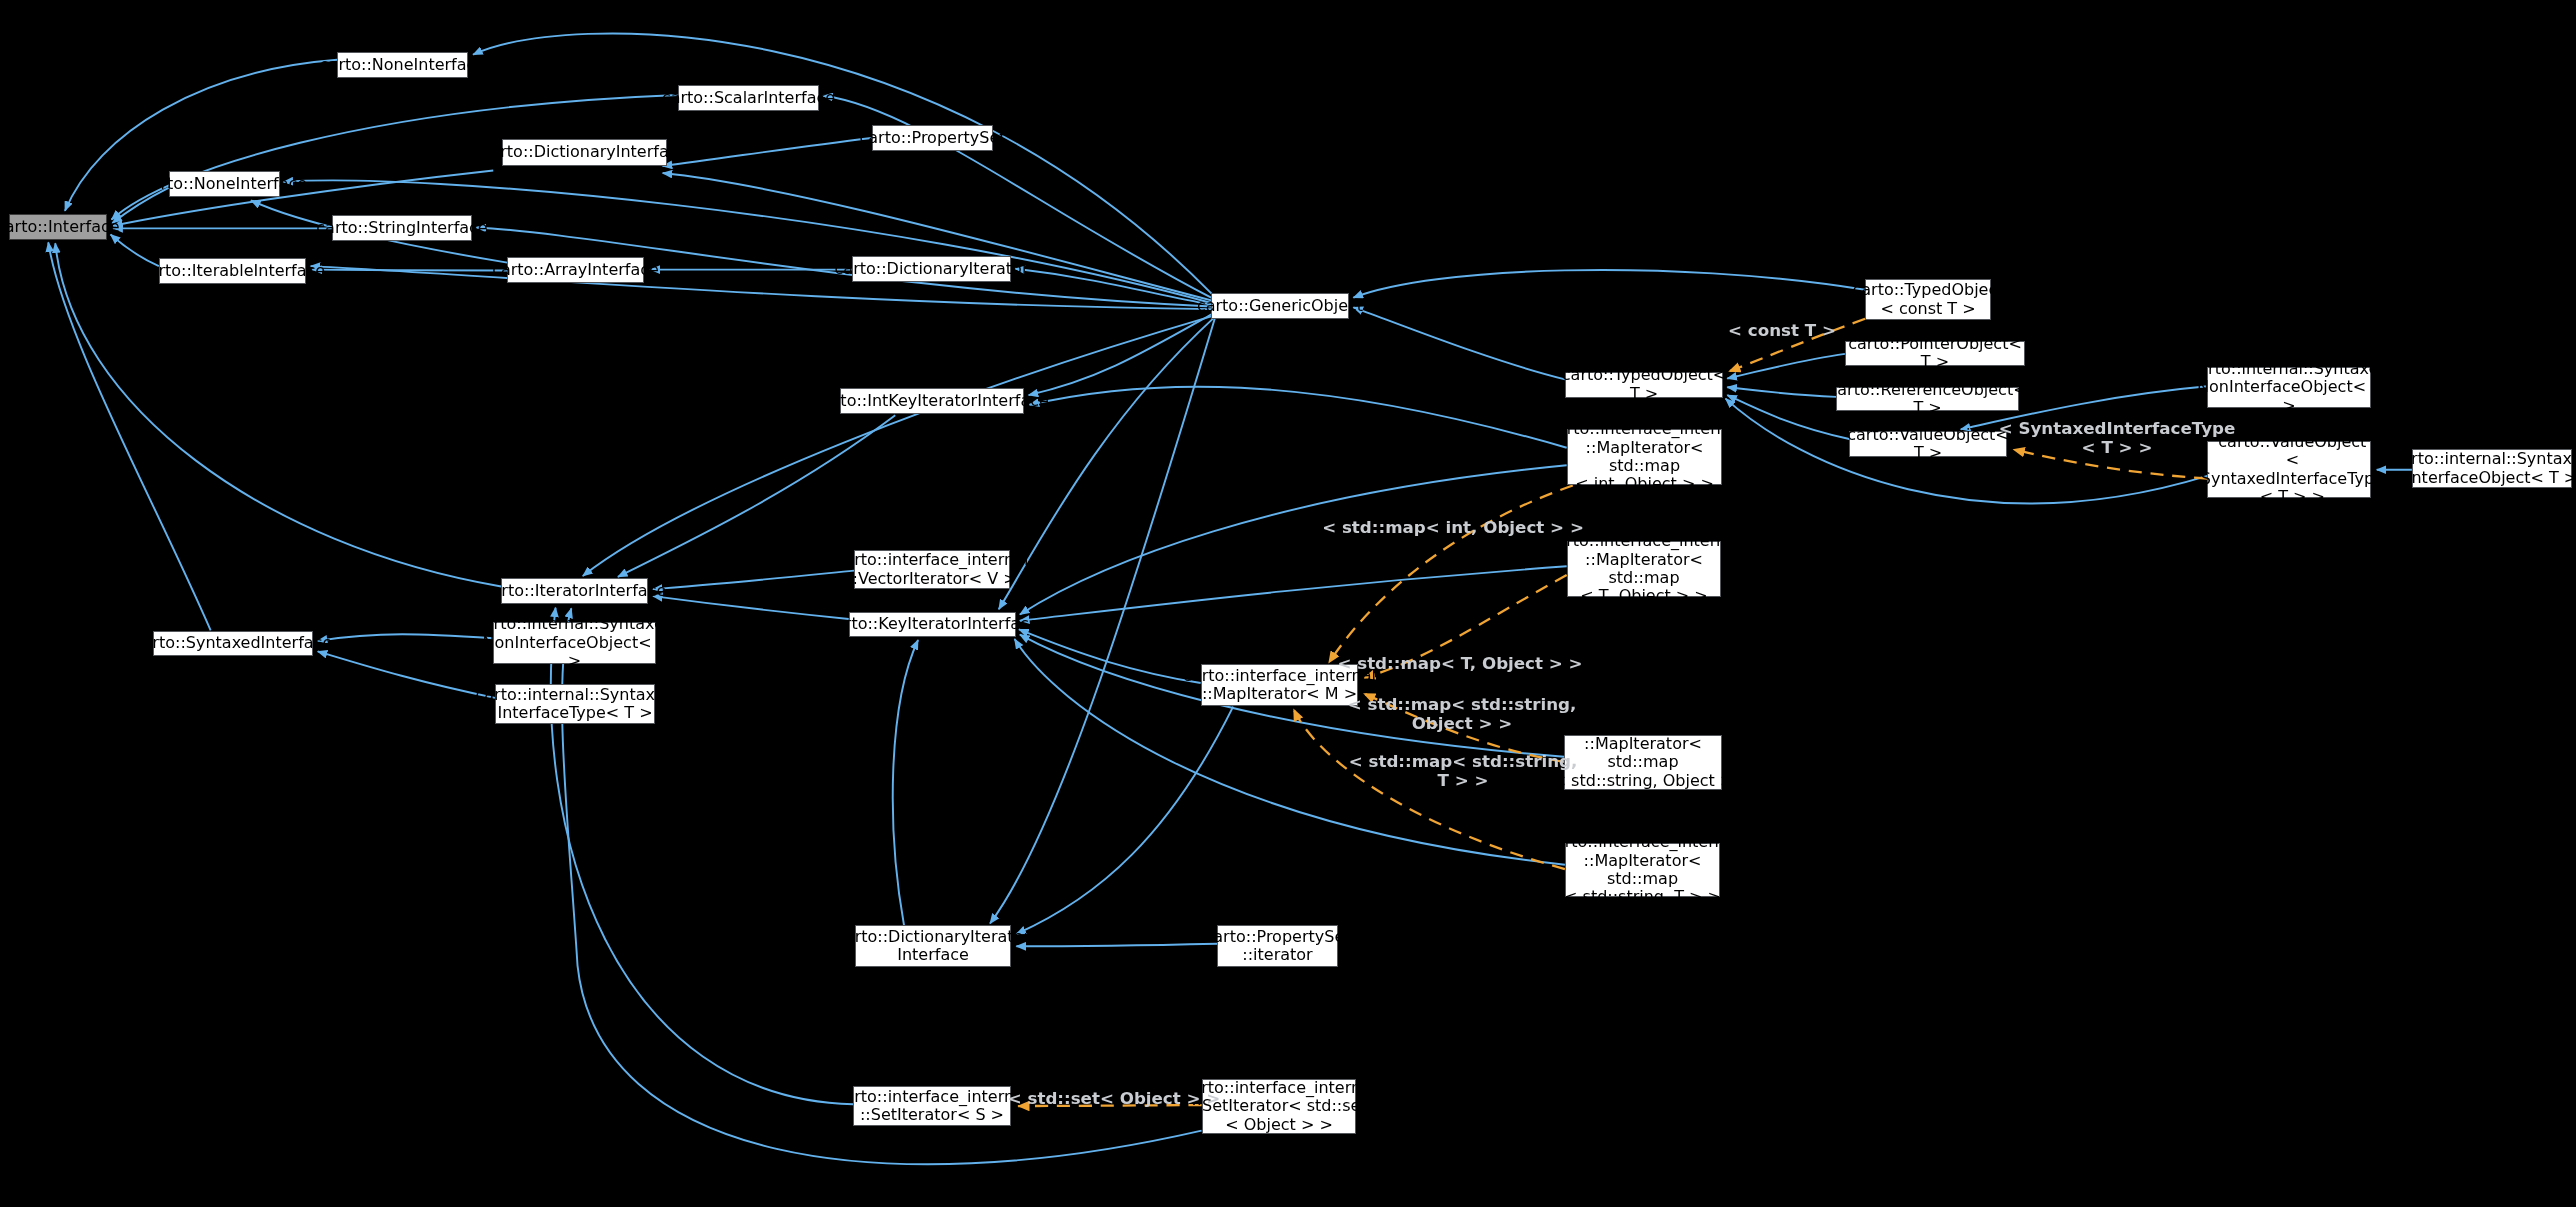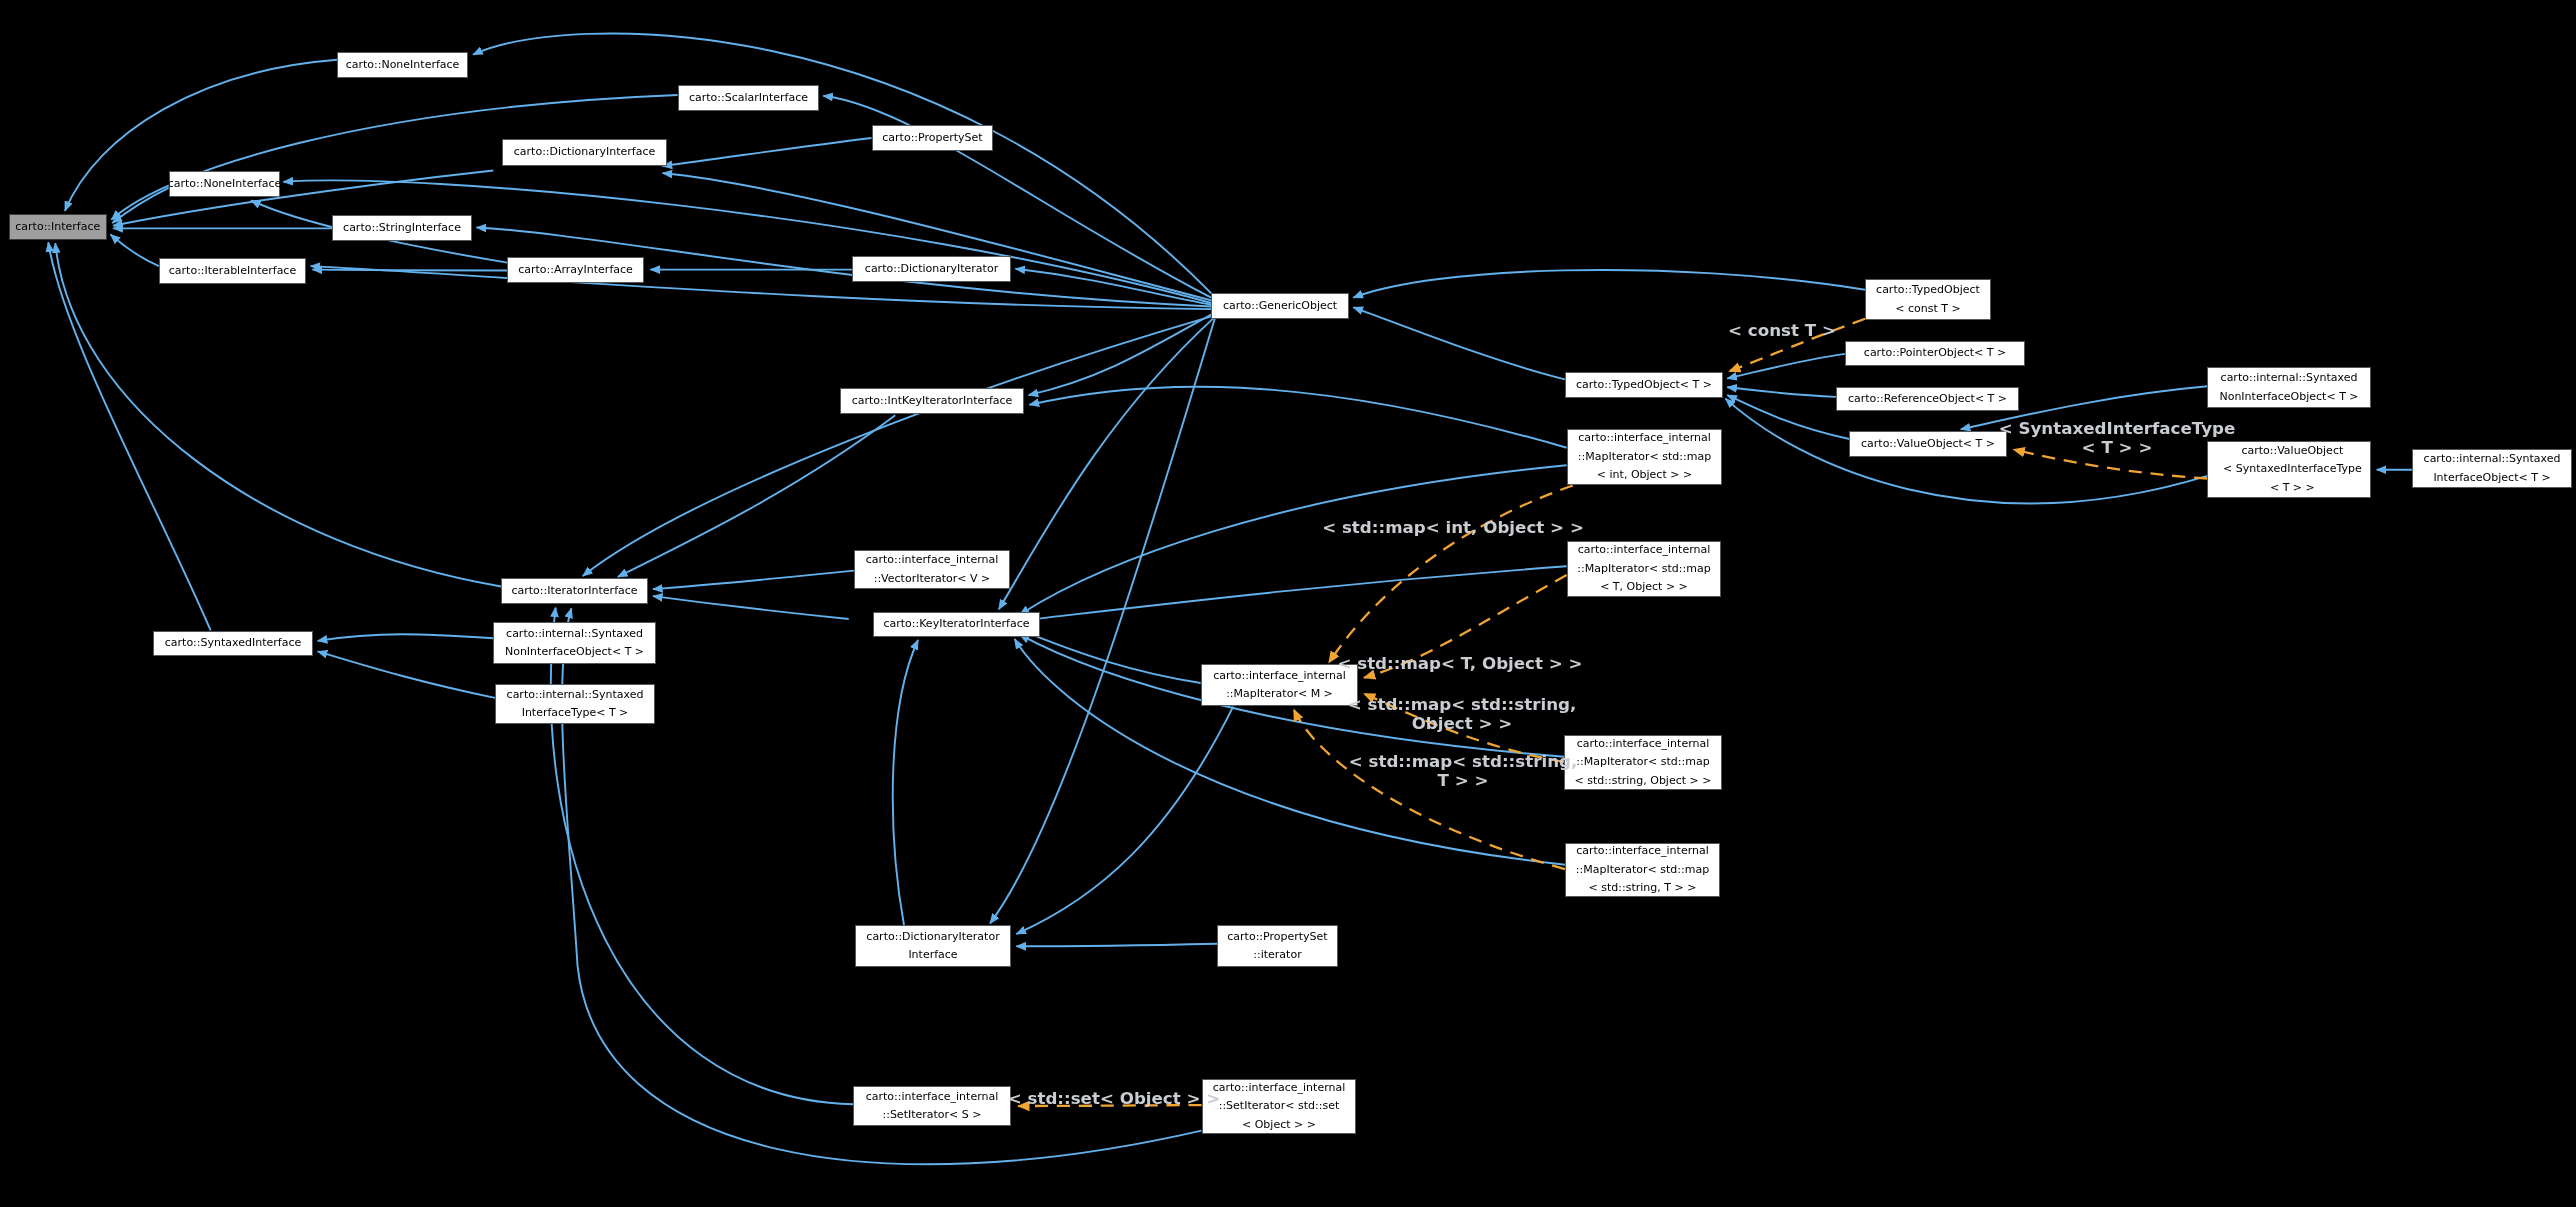--- a/index.html
+++ b/index.html
@@ -10,21 +10,21 @@
     overflow:hidden;
     font-family:"DejaVu Sans","Liberation Sans",sans-serif;
   }
   #edges{position:absolute;left:0;top:0;width:2576px;height:1208px;}
   .node{
     position:absolute;
     box-sizing:border-box;
     background:#ffffff;
     border:1.8px solid #54585c;
     color:#000;
-    font-size:11px;
+    font-size:16px;
     line-height:18.4px;
     text-align:center;
     white-space:pre-line;
     display:flex;
     align-items:center;
     justify-content:center;
     padding:0.9px 5.3px;
     cursor:pointer;
   }
   .node.highlight{
@@ -169,21 +169,21 @@
 
   <div class="node" style="left:1567px;top:541px;width:154px;height:56px;">carto::interface_internal
 ::MapIterator&lt; std::map
 &lt; T, Object &gt; &gt;</div>
 
   <div class="node" style="left:854px;top:550px;width:156px;height:39px;">carto::interface_internal
 ::VectorIterator&lt; V &gt;</div>
 
   <div class="node" style="left:501px;top:578px;width:147px;height:25.5px;">carto::IteratorInterface</div>
 
-  <div class="node" style="left:849px;top:612px;width:167px;height:24.6px;margin-left:24px;">carto::KeyIteratorInterface</div>
+  <div class="node" style="left:849px;top:612px;width:167px;height:24.6px;">carto::KeyIteratorInterface</div>
 
   <div class="node" style="left:153px;top:631px;width:160px;height:24.6px;">carto::SyntaxedInterface</div>
 
   <div class="node" style="left:493px;top:622px;width:163px;height:42px;">carto::internal::Syntaxed
 NonInterfaceObject&lt; T &gt;</div>
 
   <div class="node" style="left:495px;top:684px;width:160px;height:40px;">carto::internal::Syntaxed
 InterfaceType&lt; T &gt;</div>
 
   <div class="node" style="left:1201px;top:664px;width:157px;height:42px;">carto::interface_internal

